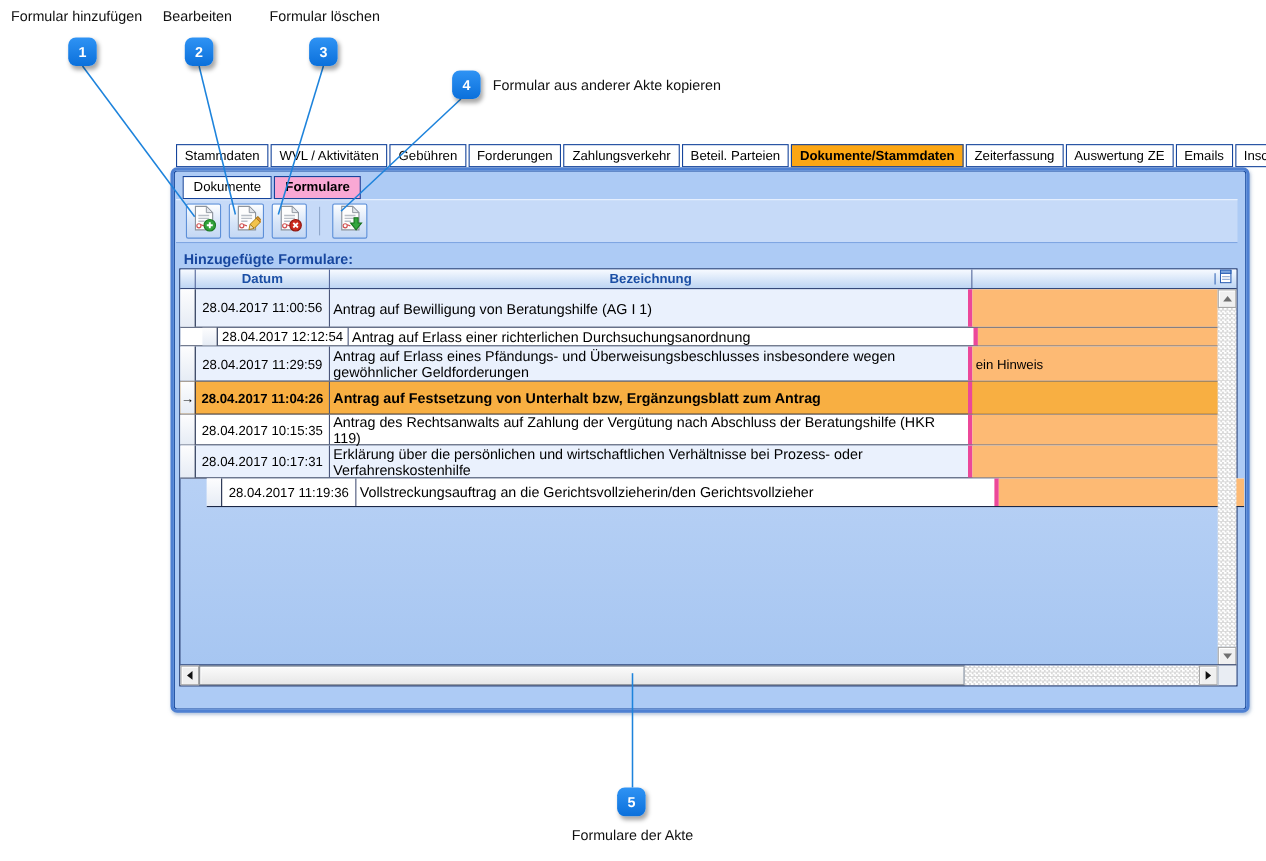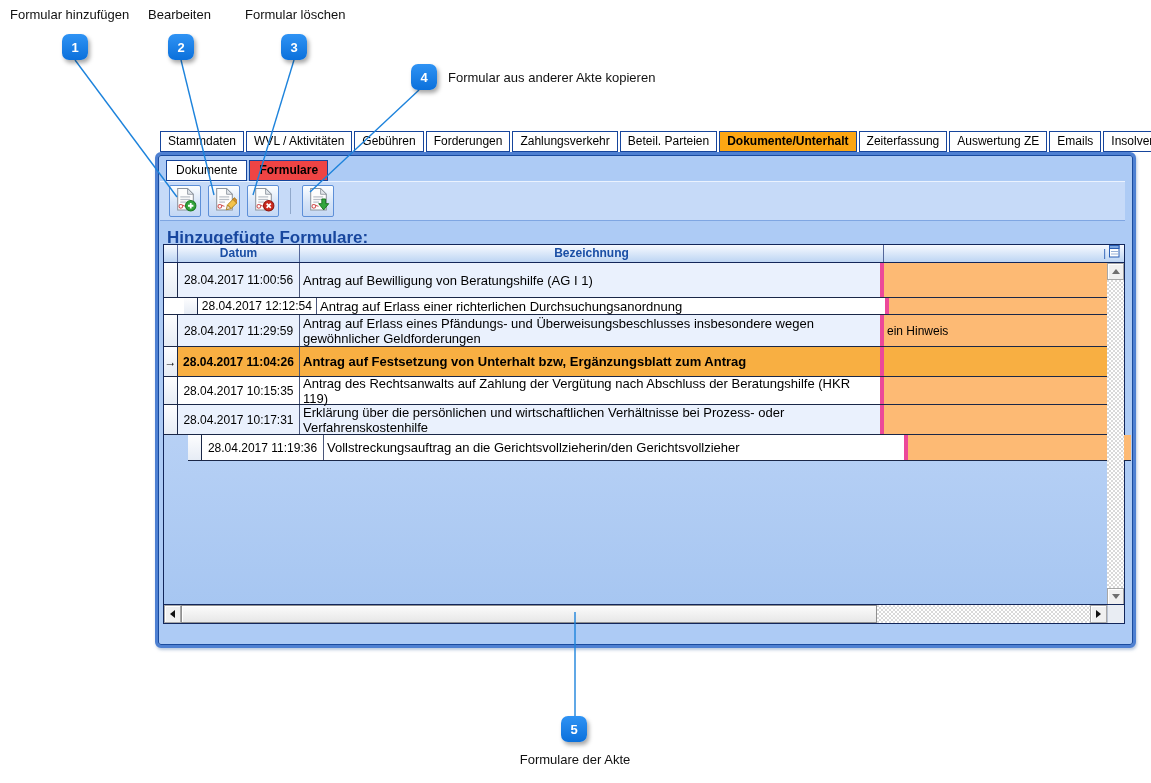--- a/index.html
+++ b/index.html
@@ -21,32 +21,32 @@
             box-shadow: inset 0 0 0 1px #1A4B9E, 1px 2px 3px rgba(120,150,190,.5); z-index:10; }
 
   .main-tabs { position:absolute; left:160px; top:131px; height:21px; display:flex; z-index:20; }
   .tab { background:#fff; border:1px solid #16459C; margin-right:2px; padding:0 7px;
          font-size:12px; line-height:19px; box-sizing:border-box; height:21px; white-space:nowrap; }
   .tab.active { background:#FCA613; font-weight:bold; }
 
   .subtabs { position:absolute; left:8px; top:5px; display:flex; height:21px; z-index:5; }
   .stab { background:#fff; border:1px solid #16459C; margin-right:2px; padding:0 9px;
           font-size:12px; line-height:19px; box-sizing:border-box; height:21px; }
-  .stab.active { background:#ef4444; font-weight:bold; }
+  .stab.active { background:#f9a8d4; font-weight:bold; }
 
   .toolbar { position:absolute; left:2px; top:26px; width:965px; height:38px;
              background:#C6DAF8; border-top:1px solid #EAF2FE; border-bottom:1px solid #7FA6E2;
              display:flex; align-items:center; }
   .tbtn { width:30px; height:30px; margin-left:7px; border:1px solid #5D8FD8; border-radius:2px;
           background:linear-gradient(180deg,#FDFEFF,#D7E5F8 55%,#C3D7F4);
           display:flex; align-items:center; justify-content:center; }
   .tbtn:first-child { margin-left:9px; }
   .tdiv { width:1px; height:26px; background:#90A8CB; margin:0 4px 0 11px; }
 
-  .section-title { position:absolute; left:9px; top:73px; font-size:17px; font-weight:bold; color:#17469E; }
+  .section-title { position:absolute; left:9px; top:73px; font-size:13px; font-weight:bold; color:#17469E; }
 
   
   .grid { position:absolute; left:5px; top:89px; width:962px; height:380px;
           border:1px solid #12265A; background:linear-gradient(180deg,#C9DCF9,#A5C5F1); box-sizing:border-box; }
   .grid-header { position:absolute; left:0; top:0; width:960px; height:18px; display:flex;
                  background:linear-gradient(#F7FAFF,#BDD5F3); border-bottom:1px solid #12265A; box-sizing:border-box; }
   .gh-cell { border-right:1px solid #54679A; font-size:12px; font-weight:bold; color:#1B4FA5;
              text-align:center; line-height:17px; box-sizing:border-box; height:17px; }
   .gh-sel  { width:14px; }
   .gh-date { width:122px; }
@@ -124,21 +124,21 @@
       <div class="c-label centered" style="left: 575px; top: 752px;">Formulare der Akte</div>
     </div>
 
   <div class="main-tabs" id="main-tabs">
       <div class="tab">Stammdaten</div>
       <div class="tab">WVL / Aktivitäten</div>
       <div class="tab">Gebühren</div>
       <div class="tab">Forderungen</div>
       <div class="tab">Zahlungsverkehr</div>
       <div class="tab">Beteil. Parteien</div>
-      <div class="tab active">Dokumente/Unterhalt</div>
+      <div class="tab active">Dokumente/Stammdaten</div>
       <div class="tab">Zeiterfassung</div>
       <div class="tab">Auswertung ZE</div>
       <div class="tab">Emails</div>
       <div class="tab">Insolvenz</div>
     </div>
 
   <div class="window">
     <div class="subtabs" id="subtabs">
         <div class="stab">Dokumente</div>
         <div class="stab active">Formulare</div>

